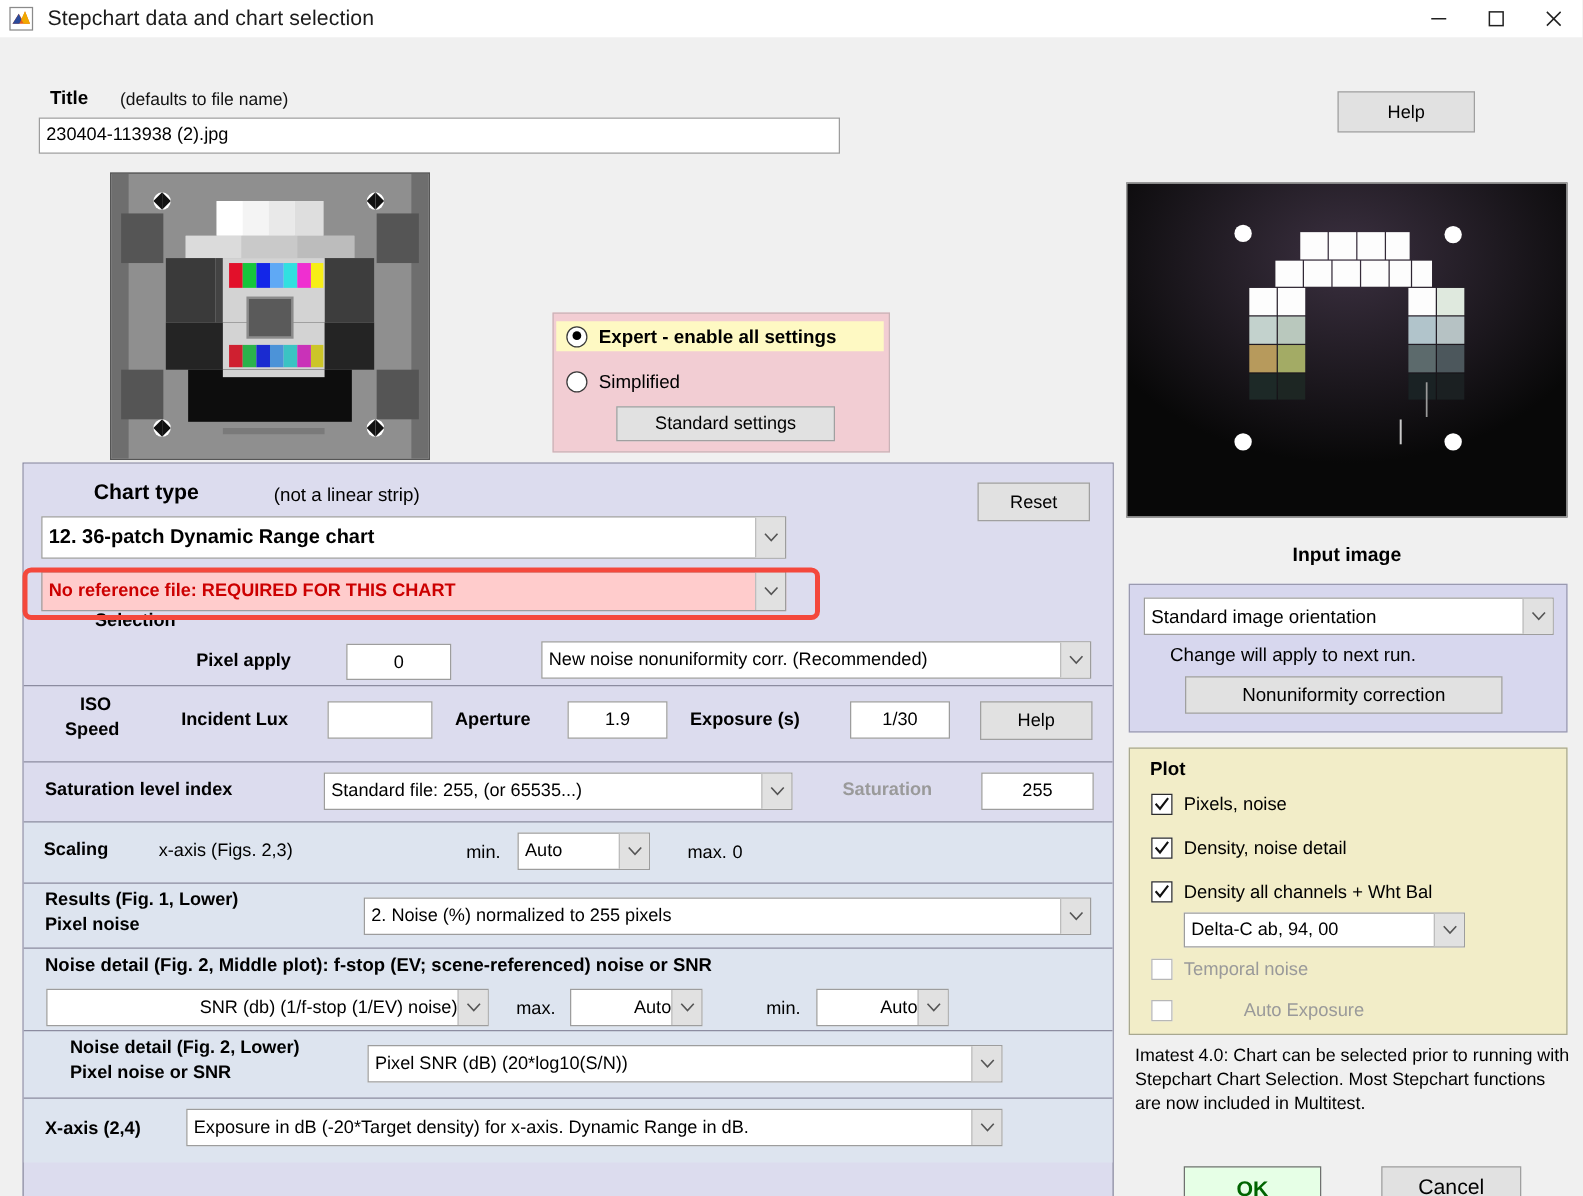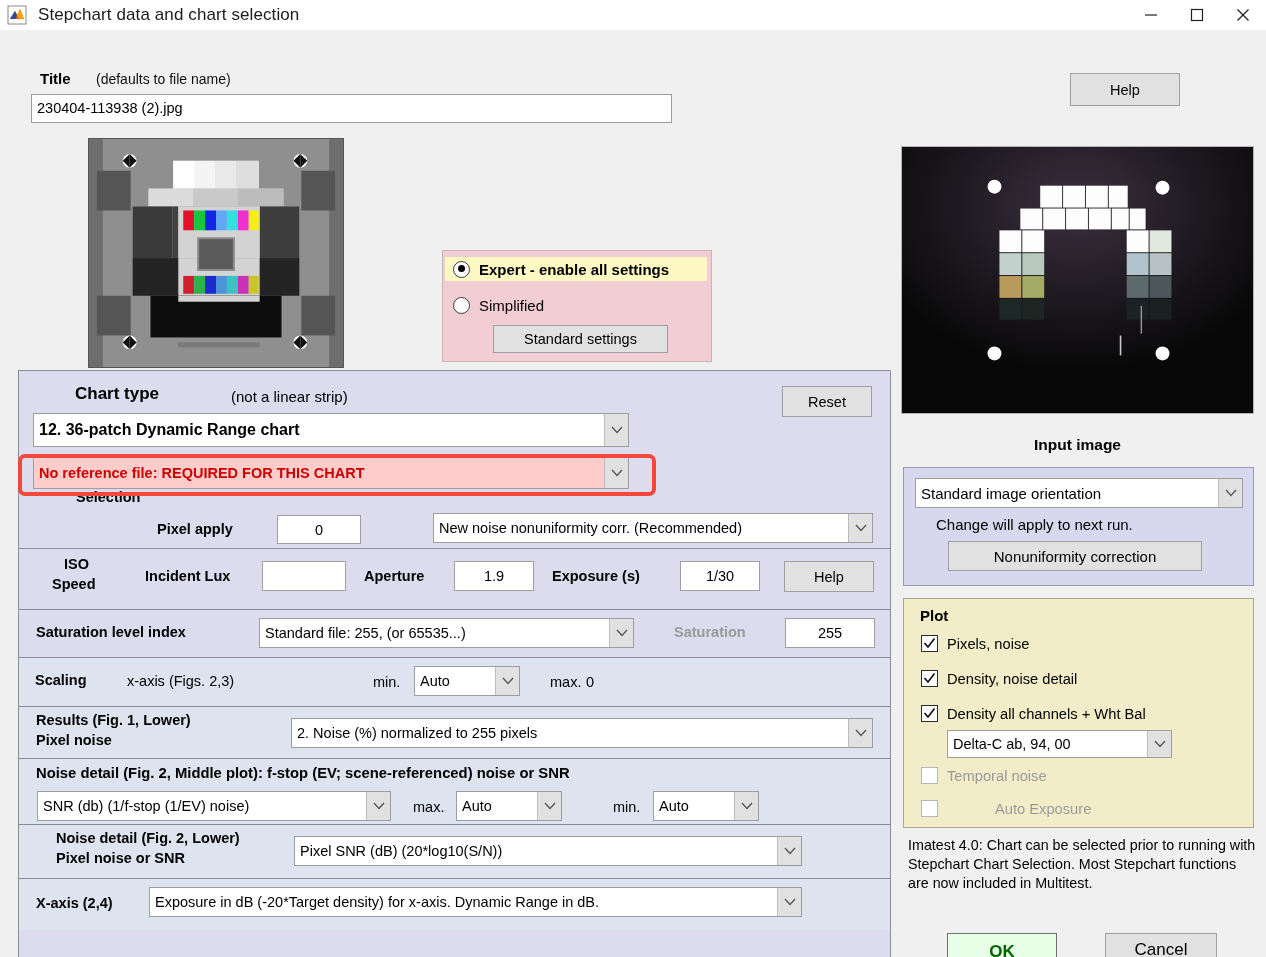--- a/index.html
+++ b/index.html
@@ -291,21 +291,21 @@
       <div class="radio"></div>
       <div class="radio-lbl">Simplified</div>
     </div>
     <div class="btn std-btn">Standard settings</div>
   </div>
 
   <div class="panel">
 
     <div class="sect lav" style="top:0; height:177px; border-top:none;">
       <div class="lbl b" style="left:56px; top:13px; font-size:17px;">Chart type</div>
-      <div class="lbl" style="left:200px; top:17px; font-size:15px;margin-left:12px;">(not a linear strip)</div>
+      <div class="lbl" style="left:200px; top:17px; font-size:15px;">(not a linear strip)</div>
       <div class="btn" style="position:absolute; left:763px; top:15px; width:90px; height:31px; font-size:14.5px;">Reset</div>
 
       <div class="dd" style="left:14px; top:42px; width:596px; height:34px;">
         <div class="t" style="font-weight:bold; font-size:16px;">12. 36-patch Dynamic Range chart</div>
         <div class="arrow">
           <svg width="12" height="8" viewBox="0 0 12 8">
               <path d="M1 1 L6 6.5 L11 1" fill="none" stroke="#555" stroke-width="1.3"></path>
             </svg>
         </div>
       </div>
@@ -380,21 +380,21 @@
       <div class="dd" style="left:272px; top:11px; width:582px; height:30px;">
         <div class="t">2. Noise (%) normalized to 255 pixels</div>
         <div class="arrow">
           <svg width="12" height="8" viewBox="0 0 12 8">
               <path d="M1 1 L6 6.5 L11 1" fill="none" stroke="#555" stroke-width="1.3"></path>
             </svg>
         </div>
       </div>
     </div>
 
-    <div class="sect blu" style="top:387px; height:66px;">
+    <div class="sect blu" style="top:387px; height:66px;text-align:right;">
       <div class="lbl b" style="left:17px; top:6px; font-size:14.8px;">Noise detail (Fig. 2, Middle plot):   f-stop (EV; scene-referenced) noise or SNR</div>
       <div class="dd" style="left:18px; top:32px; width:354px; height:30px;">
         <div class="t">SNR (db) (1/f-stop (1/EV) noise)</div>
         <div class="arrow">
           <svg width="12" height="8" viewBox="0 0 12 8">
               <path d="M1 1 L6 6.5 L11 1" fill="none" stroke="#555" stroke-width="1.3"></path>
             </svg>
         </div>
       </div>
       <div class="lbl" style="left:394px; top:40px;">max.</div>

